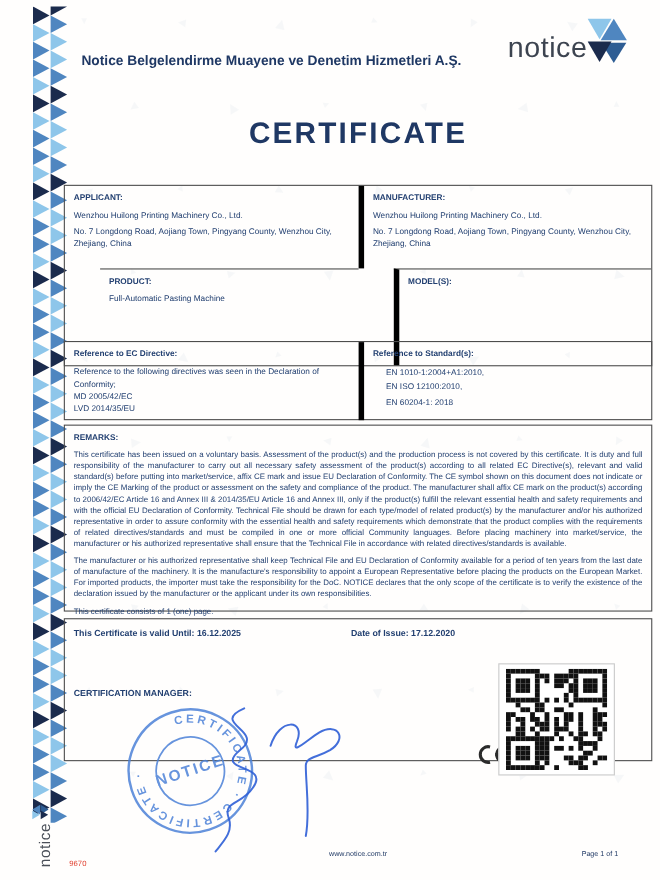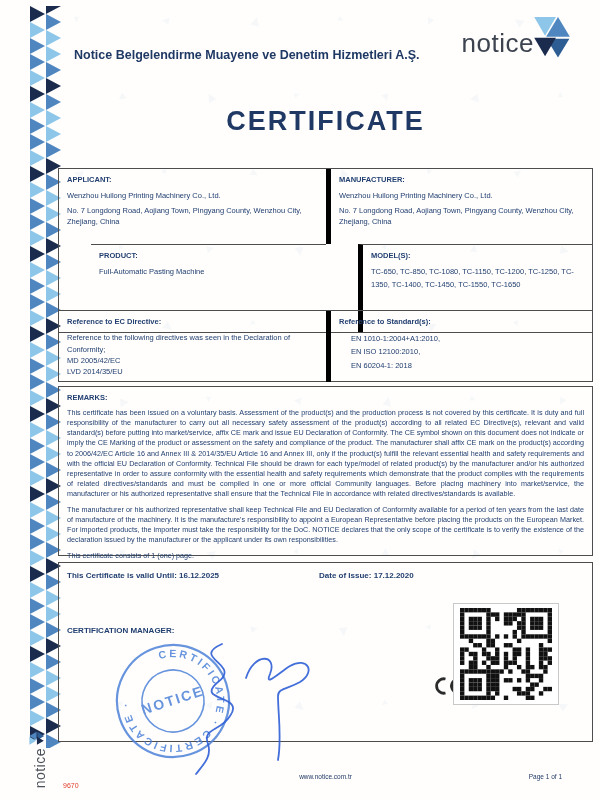--- a/index.html
+++ b/index.html
@@ -17,21 +17,21 @@
   .logo-text{font-size:26px;color:#3d4450;letter-spacing:0.5px;margin-top:12px;}
   .cert-title{position:absolute;left:58px;width:535px;top:106px;text-align:center;
               font-size:27px;font-weight:bold;letter-spacing:2px;color:var(--navy);}
   .cert-no{position:absolute;left:58px;width:535px;top:141px;text-align:center;
            font-size:11px;font-weight:bold;color:var(--accent,#3fa9e0);}
   .box{position:absolute;left:58px;width:535px;border:1px solid #4d4d4d;box-sizing:border-box;
        font-size:7.5px;line-height:1.5;color:#234071;}
   .box-a{top:168px;height:165px;display:grid;grid-template-columns:267px 1fr;grid-template-rows:75px 1fr;}
   .box-b{top:310px;height:72px;display:grid;grid-template-columns:267px 1fr;}
   .box-c{top:386px;height:170px;padding:5px 8px;}
-  .box-d{top:562px;height:180px;}
+  .box-d{top:562px;height:130px;}
   .cell{padding:5px 8px;box-sizing:border-box;}
   .cell.col2{border-left:5px solid #000000;}
   .cell.row2{border-top:1px solid #4d4d4d;margin-left:32px;}
   .lbl{font-weight:bold;display:block;margin-bottom:5px;}
   .addr{margin-top:3px;}
   .box-c p{margin:0 0 6px 0;text-align:justify;font-size:7.2px;line-height:1.4;}
   .valid-row{position:absolute;left:8px;top:7px;font-weight:bold;font-size:8px;}
   .issue-row{position:absolute;left:260px;top:7px;font-weight:bold;font-size:8px;}
   .mgr-label{position:absolute;left:8px;top:62px;font-weight:bold;font-size:8px;}
   .ce{position:absolute;left:374px;top:113px;}
@@ -244,21 +244,20 @@
       <span class="lbl">MANUFACTURER:</span>
       <div>Wenzhou Huilong Printing Machinery Co., Ltd.</div>
       <div class="addr">No. 7 Longdong Road, Aojiang Town, Pingyang County, Wenzhou City, Zhejiang, China</div>
     </div>
     <div class="cell row2">
       <span class="lbl">PRODUCT:</span>
       <div>Full-Automatic Pasting Machine</div>
     </div>
     <div class="cell col2 row2">
       <span class="lbl">MODEL(S):</span>
-      <div style="line-height:1.7;">TC-650, TC-850, TC-1080, TC-1150, TC-1200, TC-1250, TC-1350, TC-1400, TC-1450, TC-1550, TC-1650</div>
     </div>
   </div>
 
   <div class="box box-b">
     <div class="cell">
       <span class="lbl">Reference to EC Directive:</span>
       <div>Reference to the following directives was seen in the Declaration of Conformity;</div>
       <div>MD 2005/42/EC</div>
       <div>LVD 2014/35/EU</div>
     </div>

